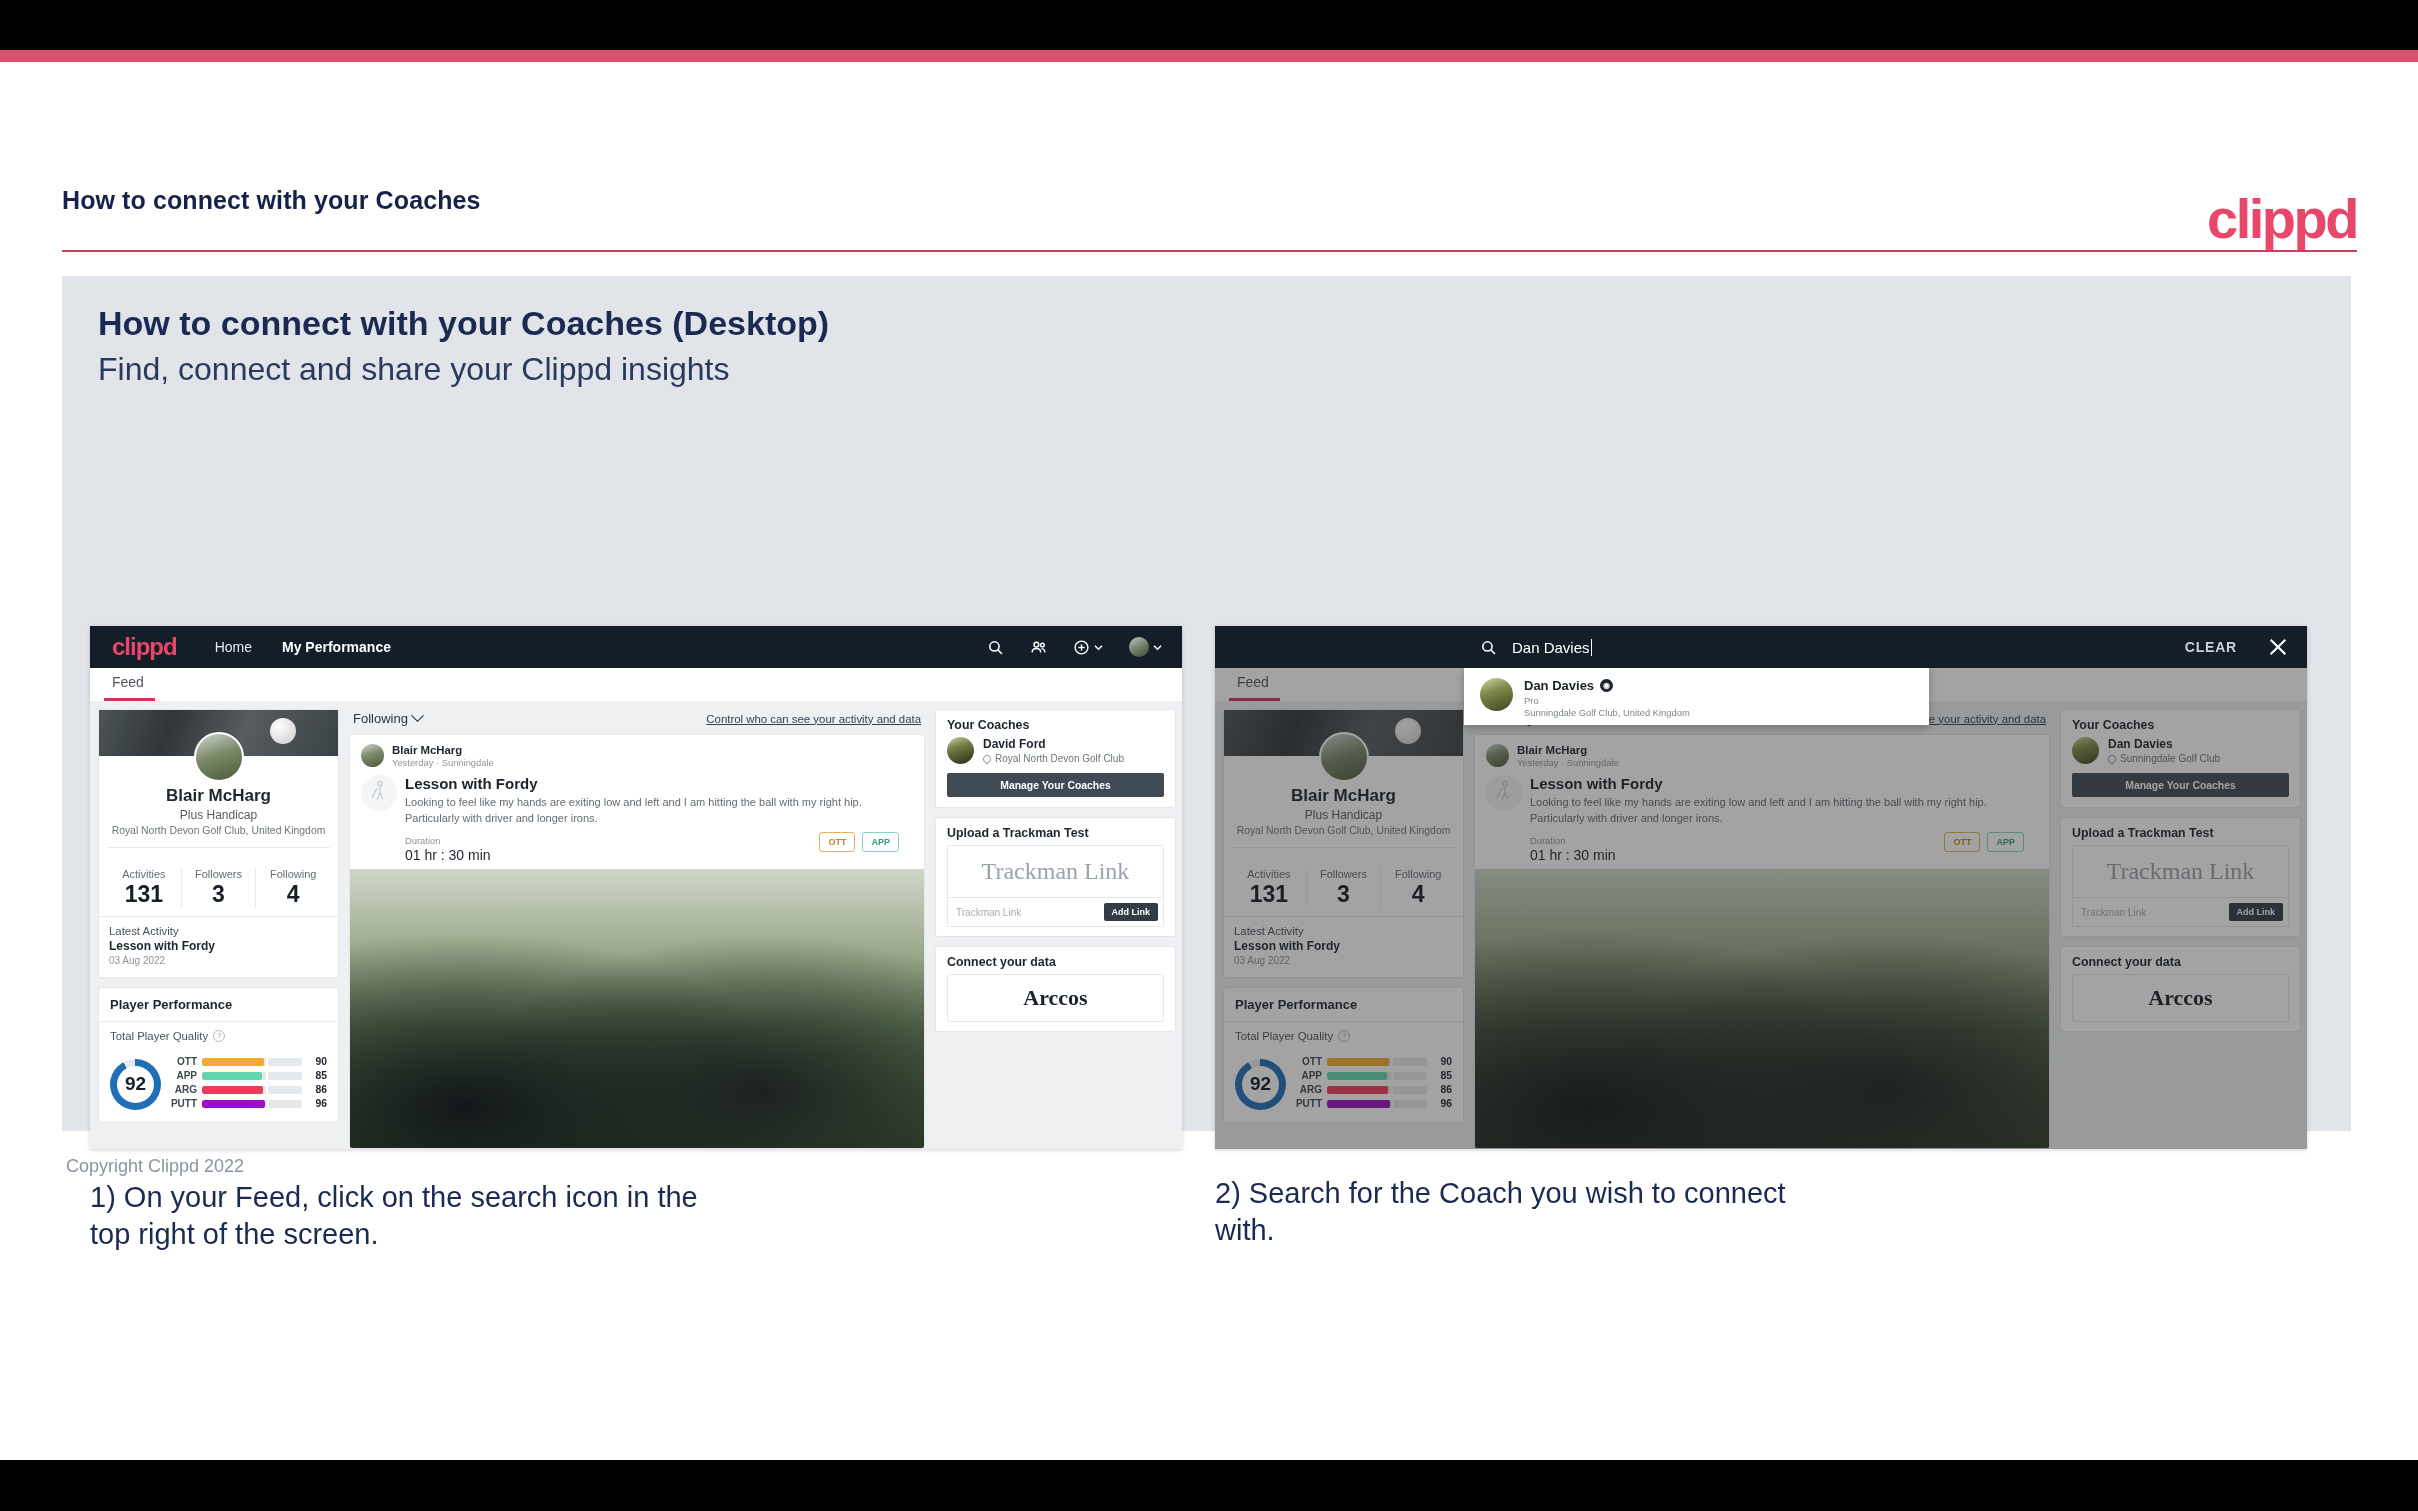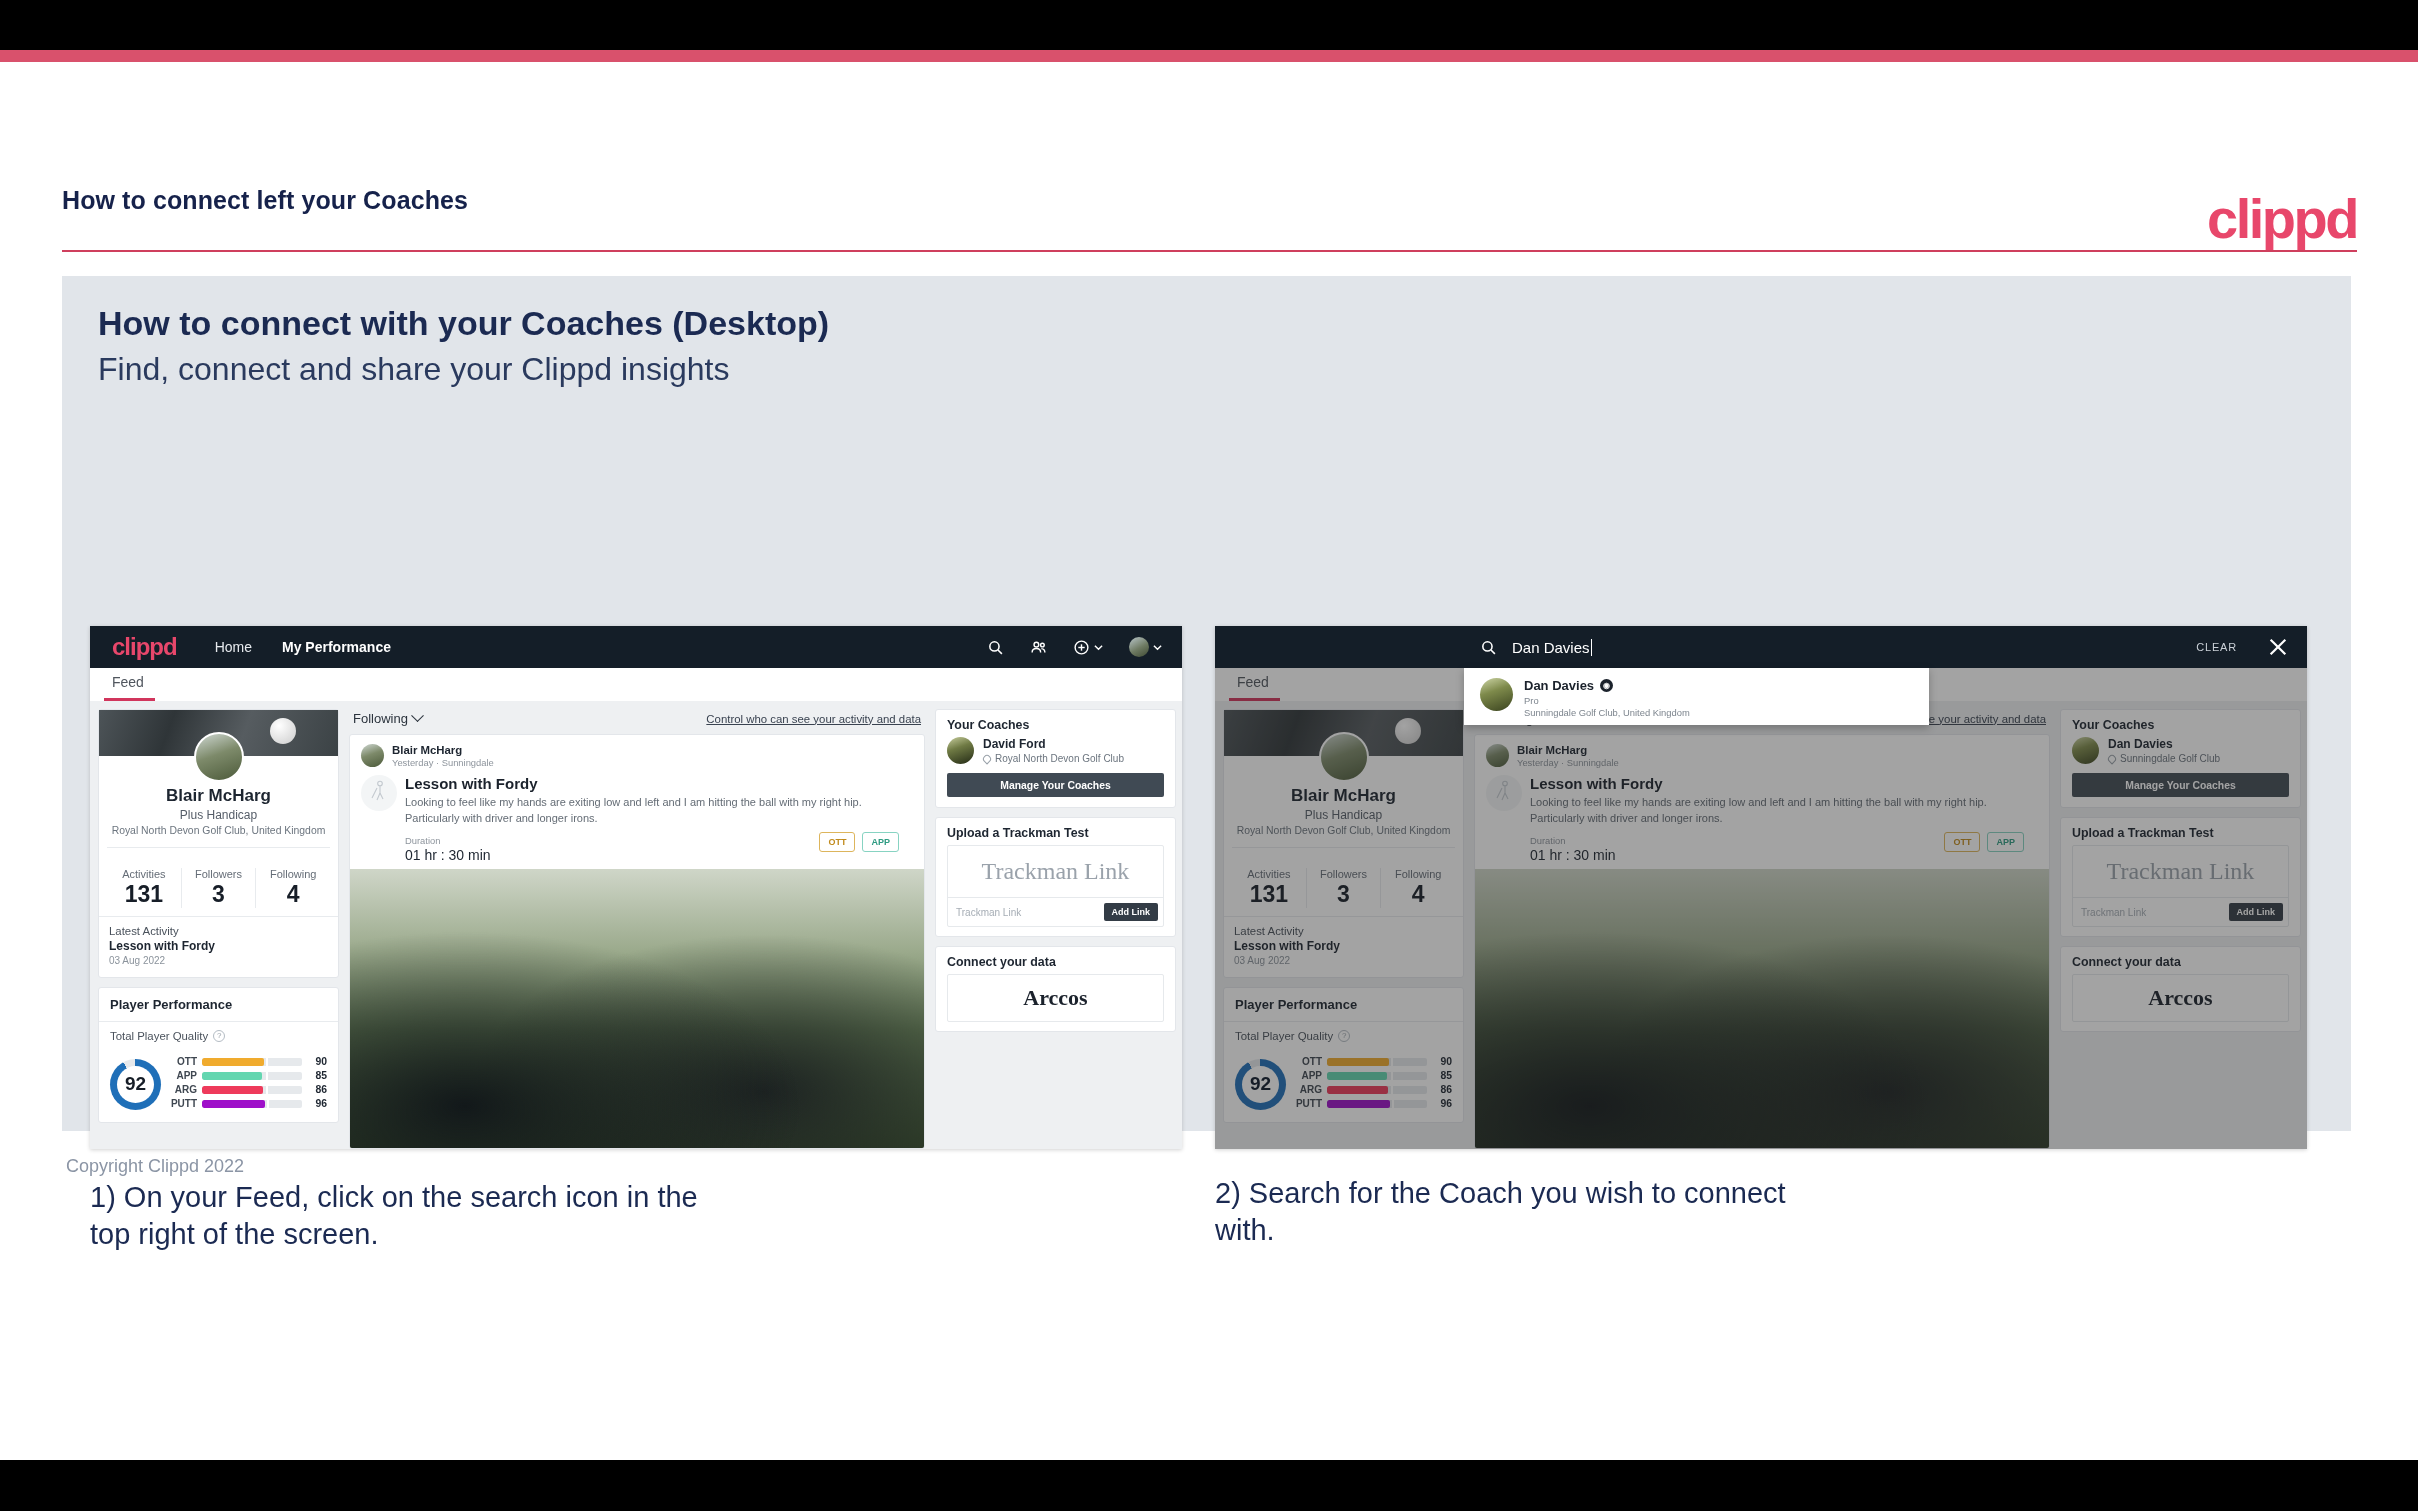--- a/index.html
+++ b/index.html
@@ -135,21 +135,21 @@
                 font-family:"Liberation Serif", serif; font-size:22px; font-weight:700; color:#1b222c; }
 
   
   .dim { position:absolute; left:0; top:42px; right:0; bottom:0; background:rgba(35,35,35,.42); pointer-events:none; }
 
   
   .searchbar { position:absolute; left:249px; top:0; right:0; height:42px; background:#141e28; display:flex; align-items:center; z-index:5; }
   .searchbar .sic { margin-left:16px; color:#fff; }
   .searchbar .sval { margin-left:15px; font-size:15px; color:#fff; position:relative; }
   .searchbar .caret { display:inline-block; width:1.5px; height:17px; background:#fff; vertical-align:-3px; margin-left:1px; }
-  .searchbar .clear { margin-left:auto; font-size:11px; font-weight:400; color:#cbd1d8; letter-spacing:0.8px; }
+  .searchbar .clear { margin-left:auto; font-size:14px; font-weight:700; color:#cbd1d8; letter-spacing:0.8px; }
   .searchbar .xbtn { width:42px; display:flex; align-items:center; justify-content:center; margin-left:20px; margin-right:8px; }
 
   .sugg { position:absolute; left:249px; top:42px; width:465px; background:#fff; z-index:5; padding:10px 0 7px; box-shadow:0 3px 8px rgba(0,0,0,.25); }
   .sugg-row { display:flex; gap:11px; padding:0 16px; }
   .sugg-av { width:33px; height:33px; border-radius:50%; flex:0 0 33px; background:linear-gradient(160deg,#cfd7a8 0%,#7e8a4b 40%,#3a431f 100%); }
   .sugg-name { font-size:13px; font-weight:700; color:#1b222c; display:flex; align-items:center; gap:6px; }
   .badge { width:13px; height:13px; border-radius:50%; background:#1b222c; color:#fff; font-size:8px; display:flex; align-items:center; justify-content:center; }
   .sugg-role { font-size:9.4px; color:#7d858e; margin-top:2px; }
   .sugg-club { font-size:9.4px; color:#7d858e; margin-top:1px; }
 
@@ -160,21 +160,21 @@
 </style>
 </head>
 <body>
 
 <div class="stage">
   <div class="slide">
 
     <div class="accent-bar"></div>
 
     <div class="slide-header">
-      <div class="slide-title-small">How to connect left your Coaches</div>
+      <div class="slide-title-small">How to connect with your Coaches</div>
       <div class="logo">clippd</div>
       <div class="header-rule"></div>
     </div>
 
     <div class="panel">
       <div class="panel-title">How to connect with your Coaches (Desktop)</div>
       <div class="panel-sub">Find, connect and share your Clippd insights</div>
       <div class="copyright">Copyright Clippd 2022</div>
 
       <div class="shot shot-a">

